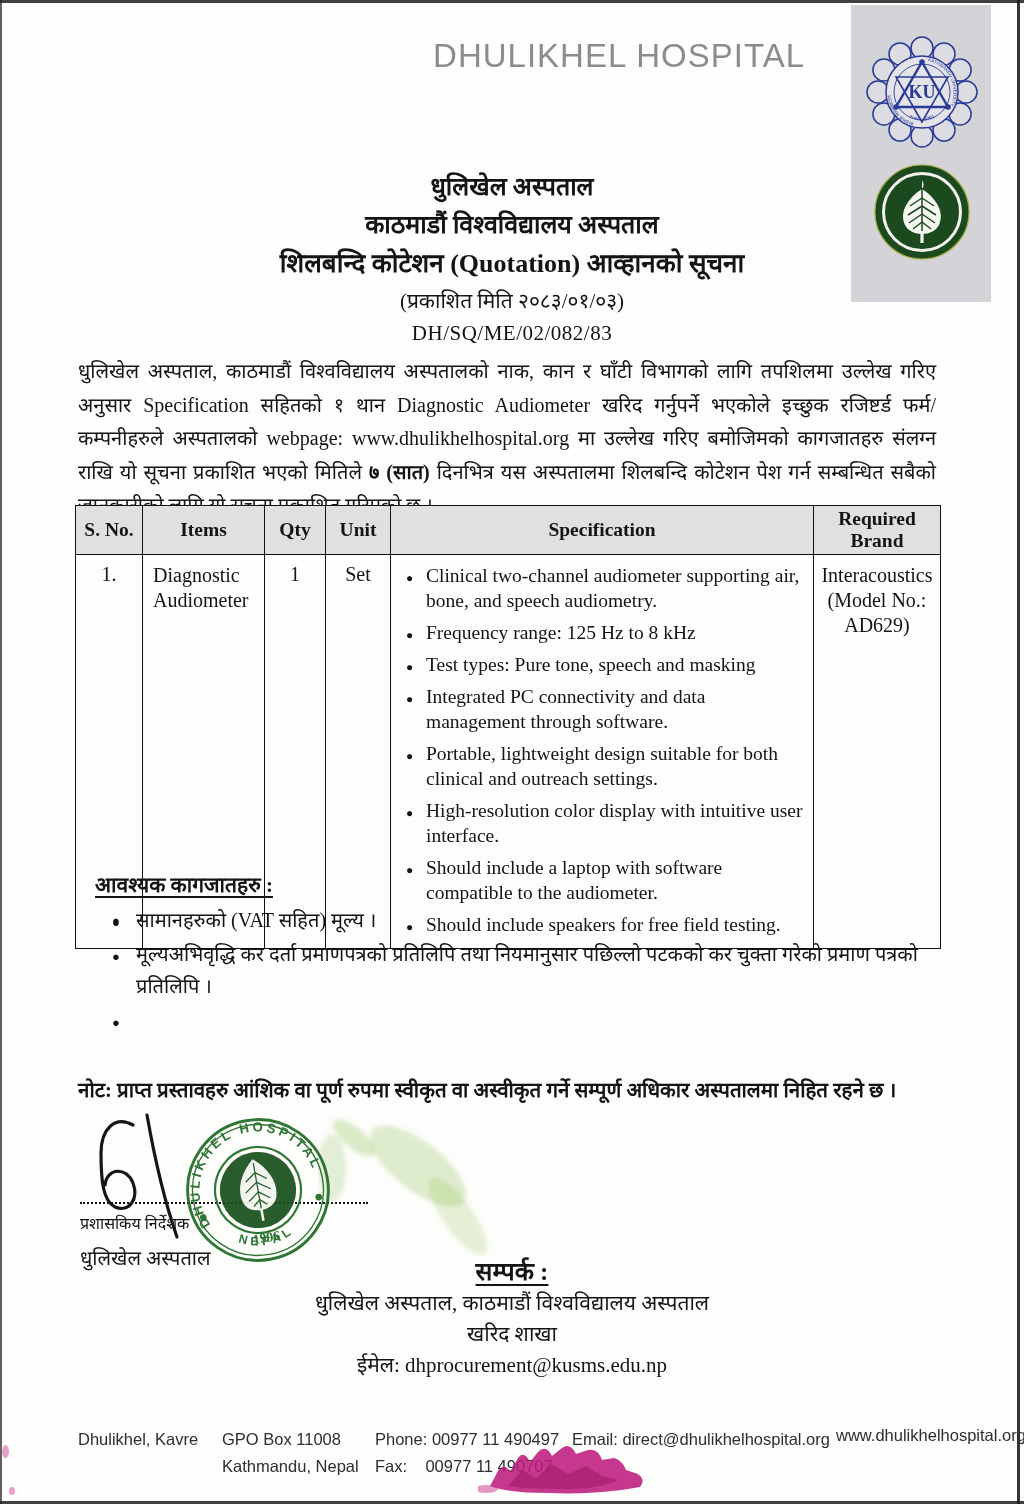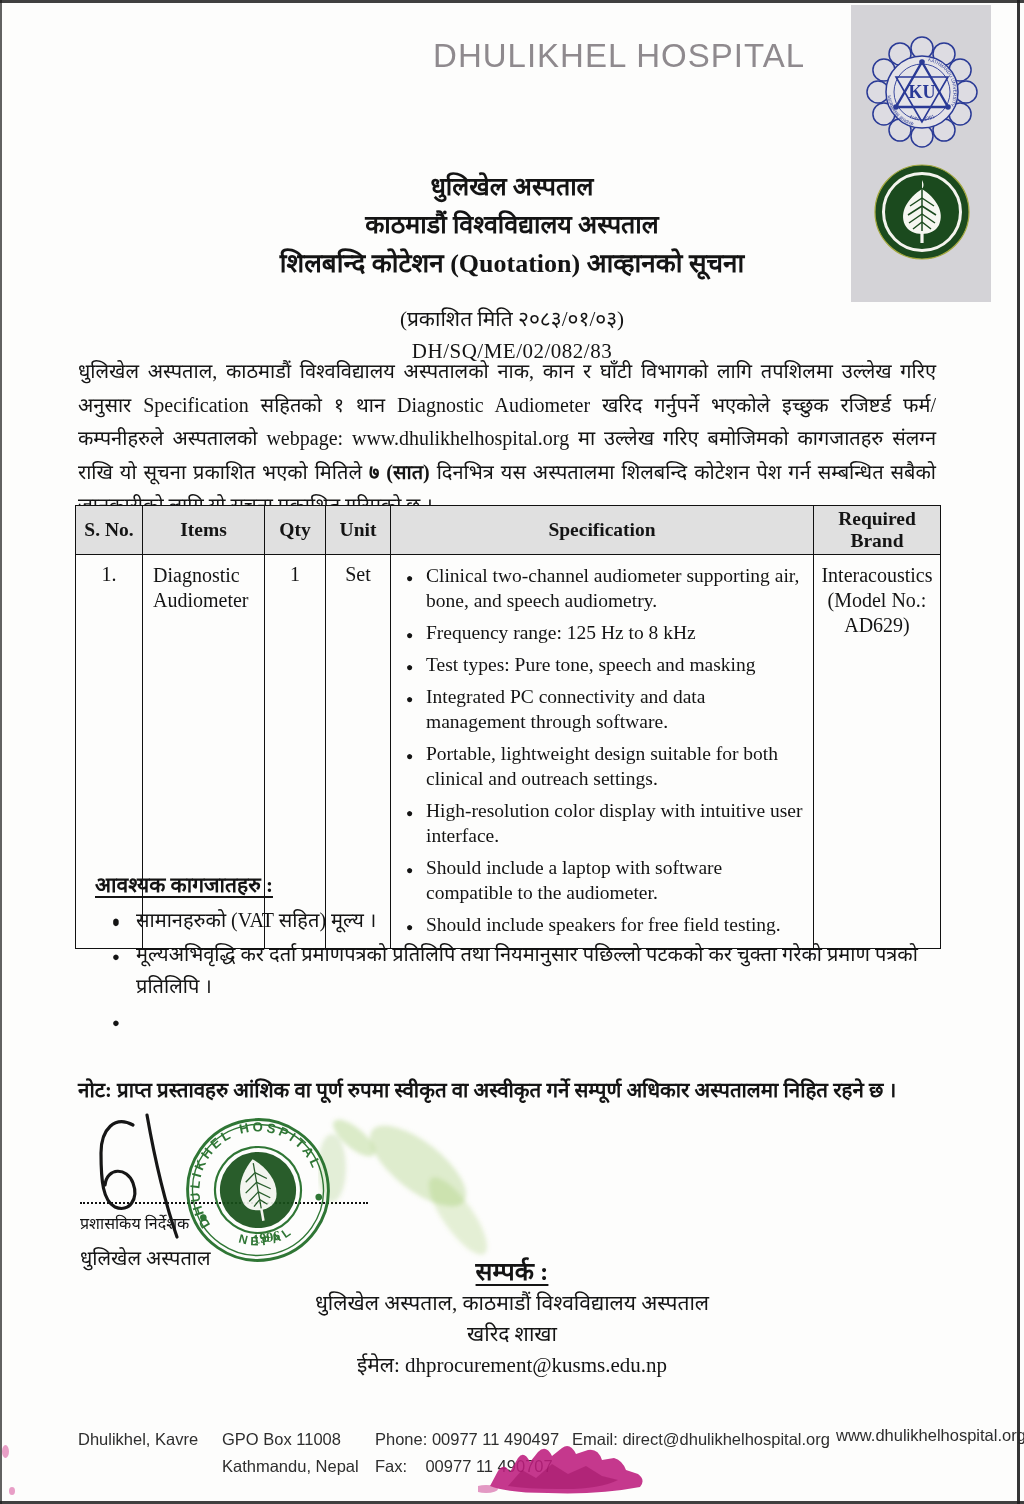--- a/index.html
+++ b/index.html
@@ -24,21 +24,21 @@
 
   
   .logo-strip { position:absolute; left:851px; top:5px; width:140px; height:297px; background:#d4d3d7; }
   .ku-logo { position:absolute; left:860px; top:30px; }
   .leaf-logo { position:absolute; left:872px; top:162px; }
 
   
   .title-block { position:absolute; left:0; top:168px; width:1024px; text-align:center; }
   .t-bold { font-size:25px; line-height:38px; font-weight:bold; }
   .t-big { font-size:26px; line-height:40px; font-weight:bold; }
-  .t-date { font-size:21px; line-height:34px;margin-top:18px; }
+  .t-date { font-size:21px; line-height:34px; }
   .t-ref { font-size:21px; line-height:30px; letter-spacing:.5px; }
 
   
   .intro {
     position:absolute; left:78px; top:355px; width:858px;
     font-size:20px; line-height:33.5px; text-align:justify;
   }
   .intro b { font-weight:bold; }
 
   

